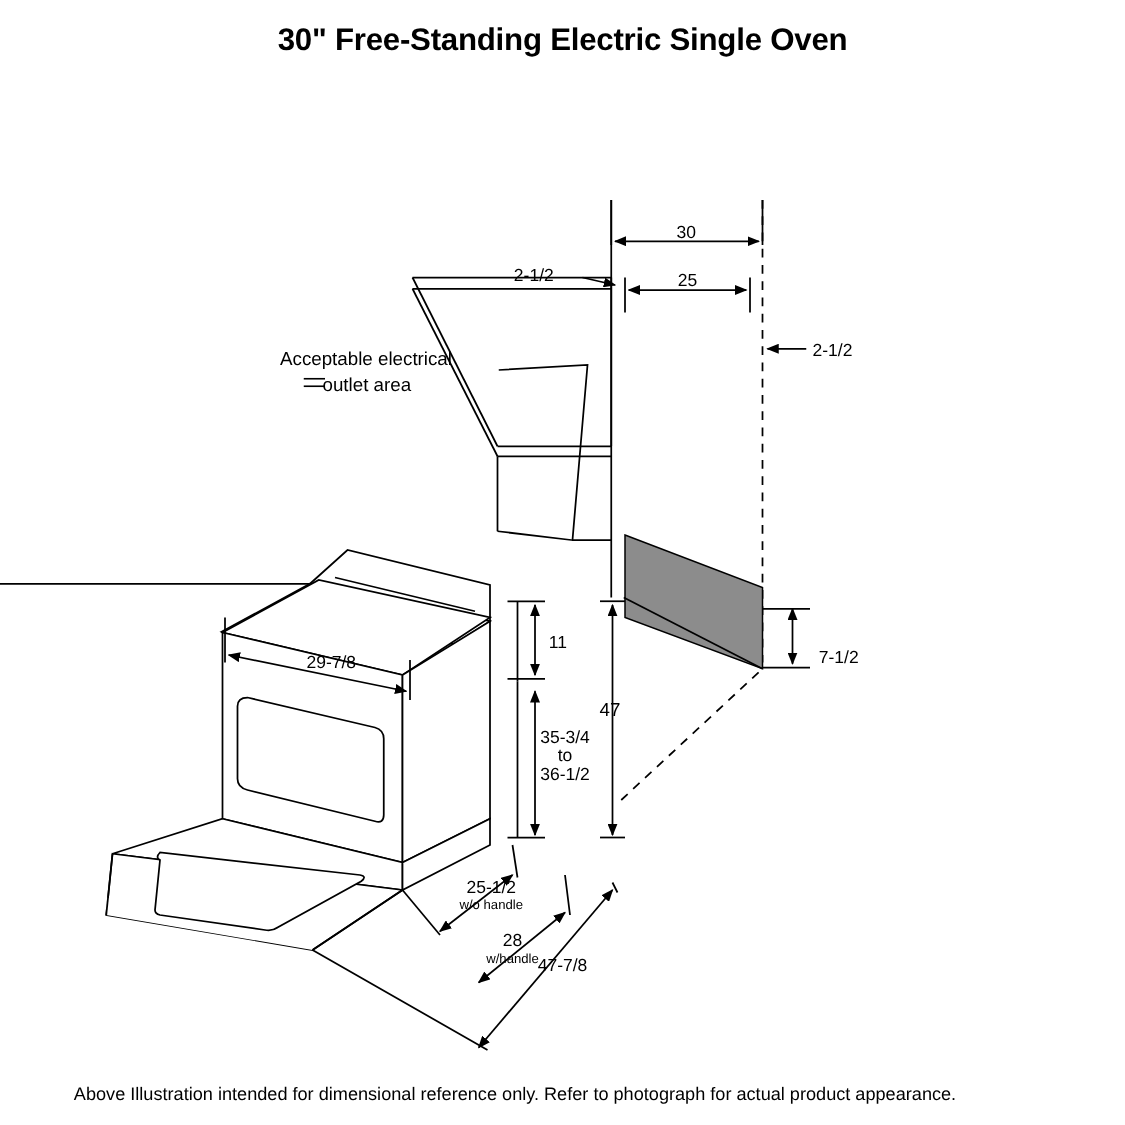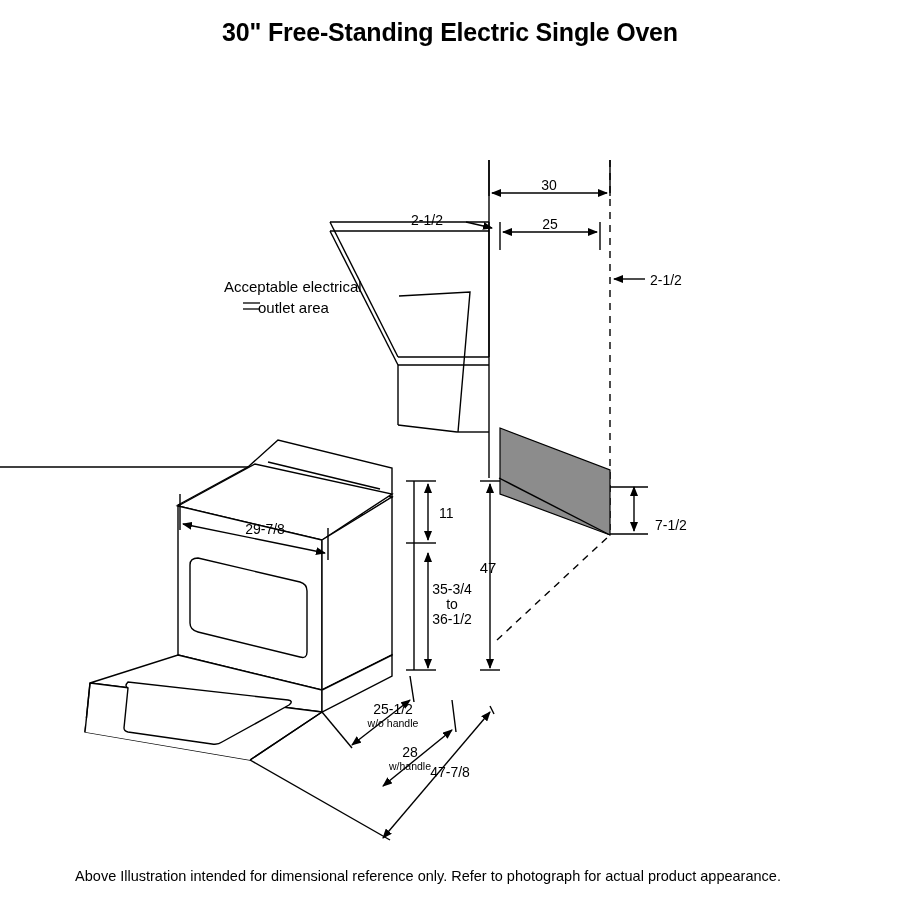--- a/index.html
+++ b/index.html
@@ -30,21 +30,20 @@
     font-weight: bold;
     letter-spacing: -0.2px;
   }
   .footnote {
     position: absolute;
     bottom: 16px;
     left: 0;
     width: 824px;
     text-align: center;
     font-size: 14.5px;
-    margin-left: 16px;
   }
   svg.diagram {
     position: absolute;
     top: 0;
     left: 0;
     width: 900px;
     height: 900px;
   }
   .lbl {
     font-family: "Liberation Sans", sans-serif;

